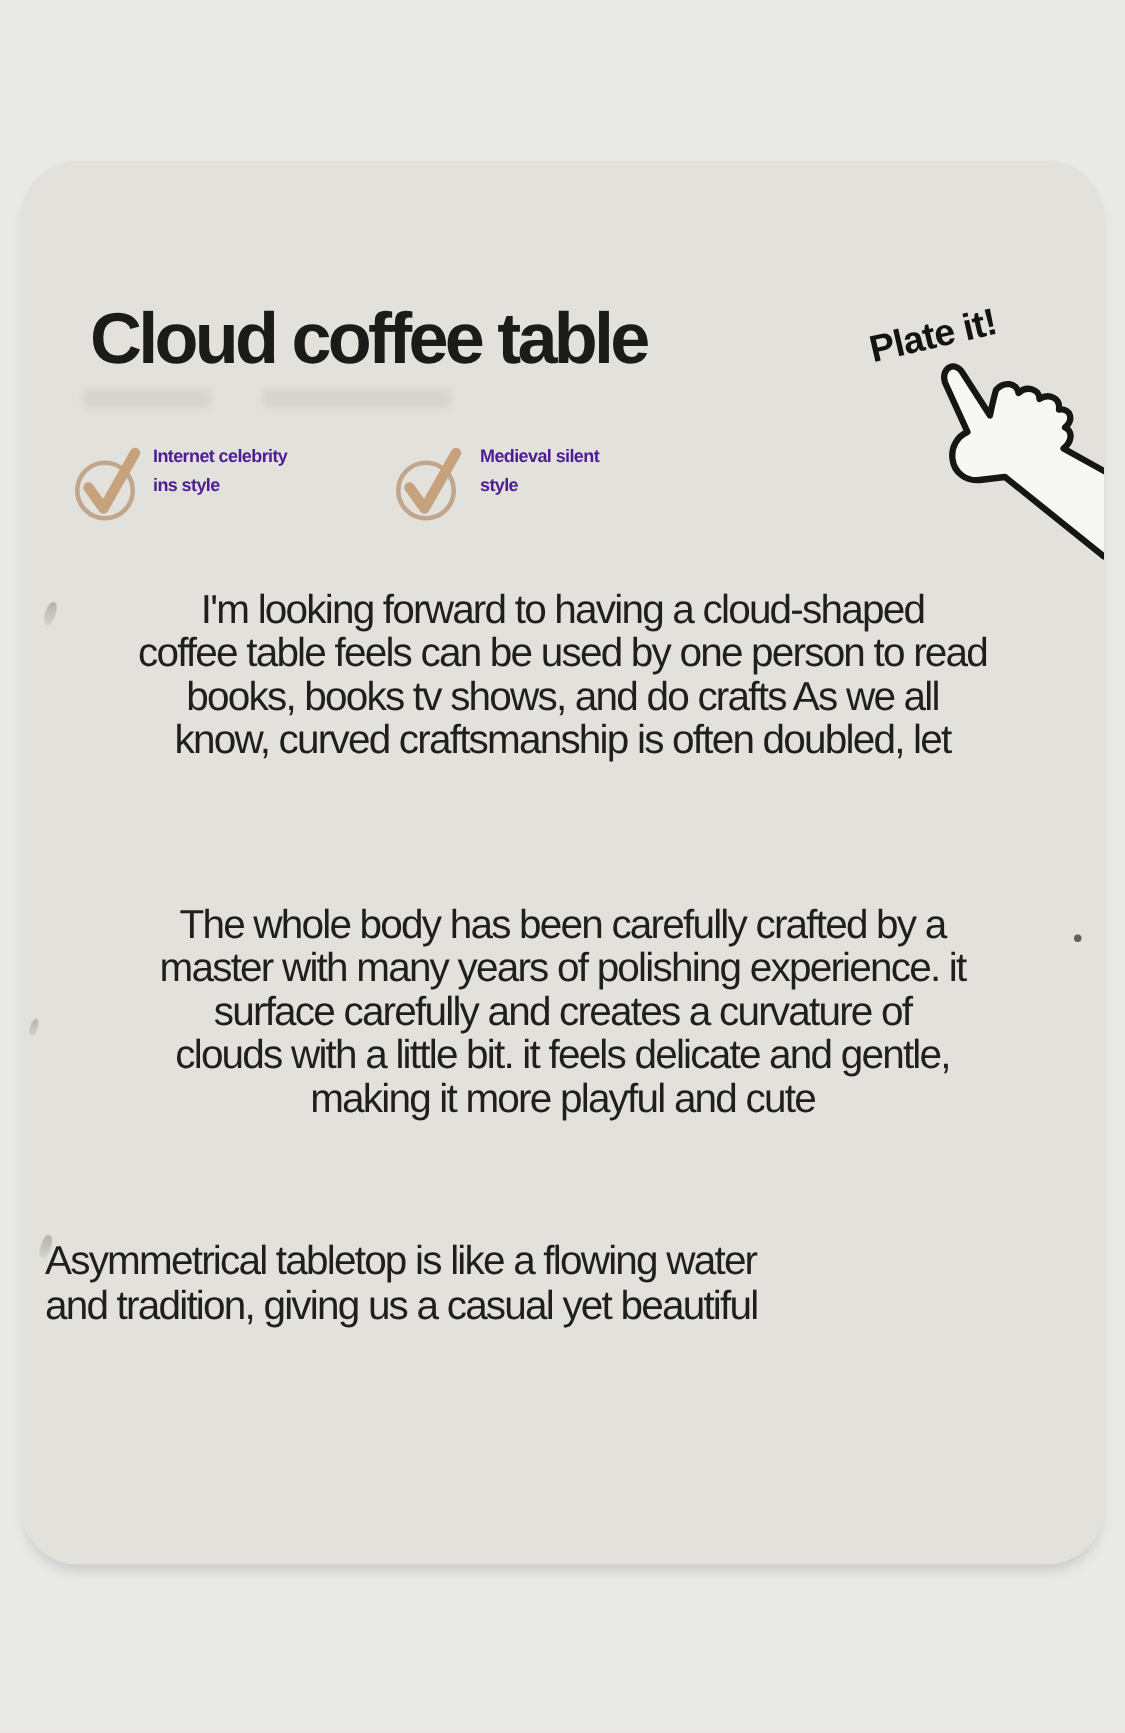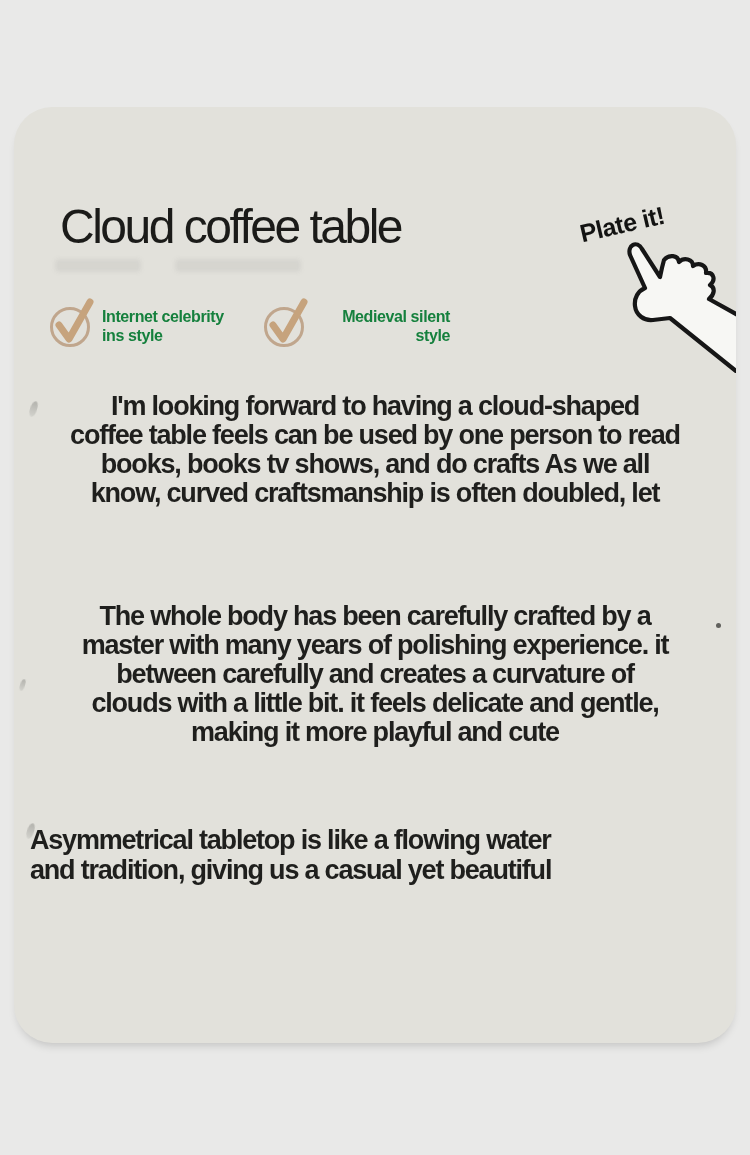--- a/index.html
+++ b/index.html
@@ -25,21 +25,21 @@
     overflow: hidden;
     box-shadow: 0 6px 10px -4px rgba(0,0,0,0.18);
   }
   .title {
     position: absolute;
     left: 46px;
     top: 95px;
     margin: 0;
     font-size: 48px;
     line-height: 50px;
-    font-weight: normal;
+    font-weight: bold;
     letter-spacing: -2.5px;
     color: #1b1b19;
     white-space: nowrap;
   }
   .ghost {
     position: absolute;
     height: 13px;
     background: rgba(110,110,104,0.10);
     border-radius: 4px;
     filter: blur(2px);
@@ -68,33 +68,32 @@
   .feature {
     position: absolute;
     top: 188px;
     display: flex;
     align-items: flex-start;
   }
   .feature.f1 { left: 34px; }
   .feature.f2 { left: 248px; }
   .check-svg { flex: 0 0 auto; }
   .f-label {
-    margin-top: 12px;
-    font-size: 16px;
+    font-size: 12px;
     line-height: 19px;
     font-weight: bold;
     letter-spacing: -0.4px;
-    color: #15803d;
+    color: #4c1d95;
     white-space: nowrap;
   }
   .f-label.lab1 { margin-left: 4px; text-align: left; }
-  .f-label.lab2 { margin-left: 8px; text-align: right; min-width: 130px; }
+  .f-label.lab2 { margin-left: 8px; text-align: left; min-width: 130px; }
   .para {
     position: absolute;
-    font-weight: bold;
+    font-weight: normal;
     color: #1f1f1d;
     font-size: 27px;
     line-height: 29px;
     letter-spacing: -1.2px;
   }
   .para .line { white-space: nowrap; }
   .para.center {
     left: 0;
     width: 722px;
     text-align: center;
@@ -189,21 +188,21 @@
   <div class="para center p1">
     <div class="line">I'm looking forward to having a cloud-shaped</div>
     <div class="line">coffee table feels can be used by one person to read</div>
     <div class="line">books, books tv shows, and do crafts As we all</div>
     <div class="line">know, curved craftsmanship is often doubled, let</div>
   </div>
 
   <div class="para center p2">
     <div class="line">The whole body has been carefully crafted by a</div>
     <div class="line">master with many years of polishing experience. it</div>
-    <div class="line">between carefully and creates a curvature of</div>
+    <div class="line">surface carefully and creates a curvature of</div>
     <div class="line">clouds with a little bit. it feels delicate and gentle,</div>
     <div class="line">making it more playful and cute</div>
   </div>
 
   <div class="para p3">
     <div class="line">Asymmetrical tabletop is like a flowing water</div>
     <div class="line">and tradition, giving us a casual yet beautiful</div>
   </div>
 
   <div class="smudge s1"></div>

